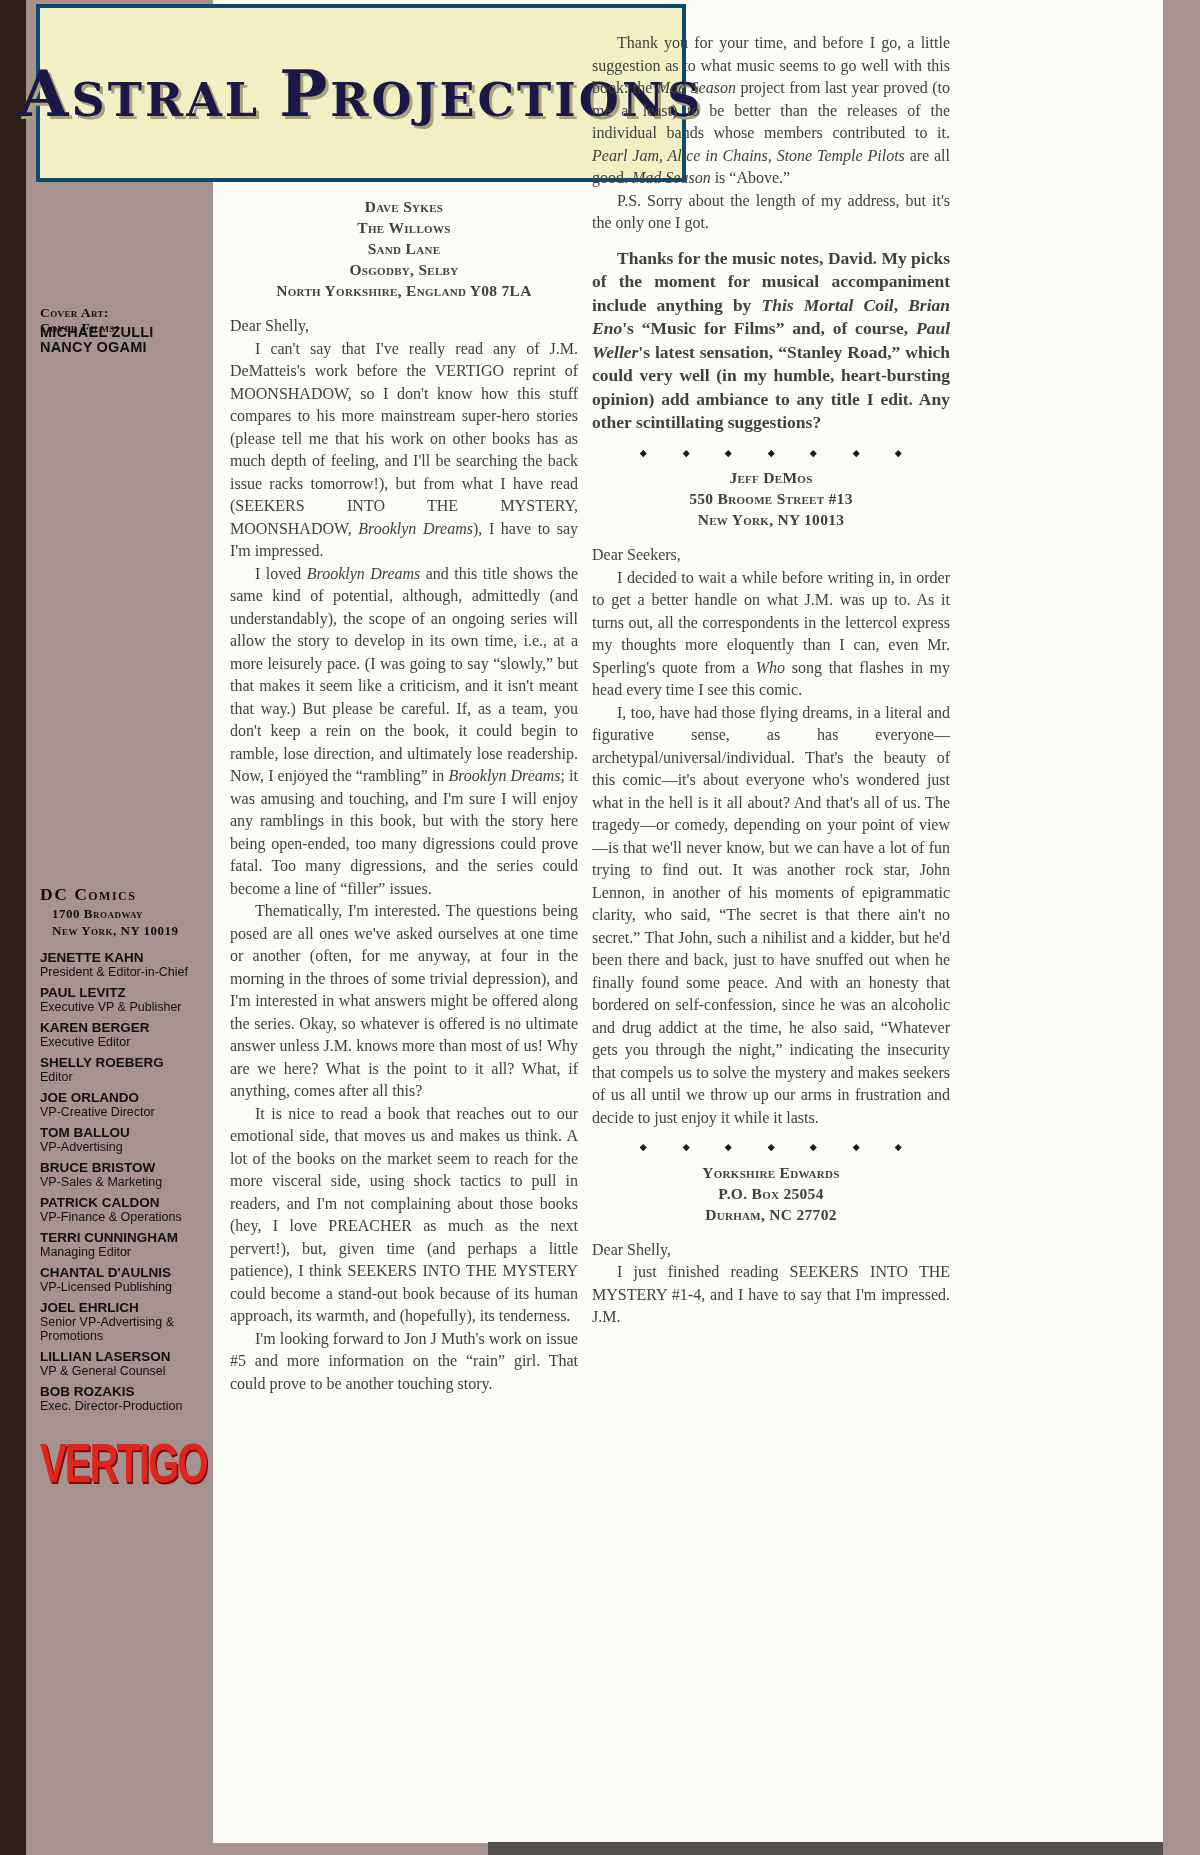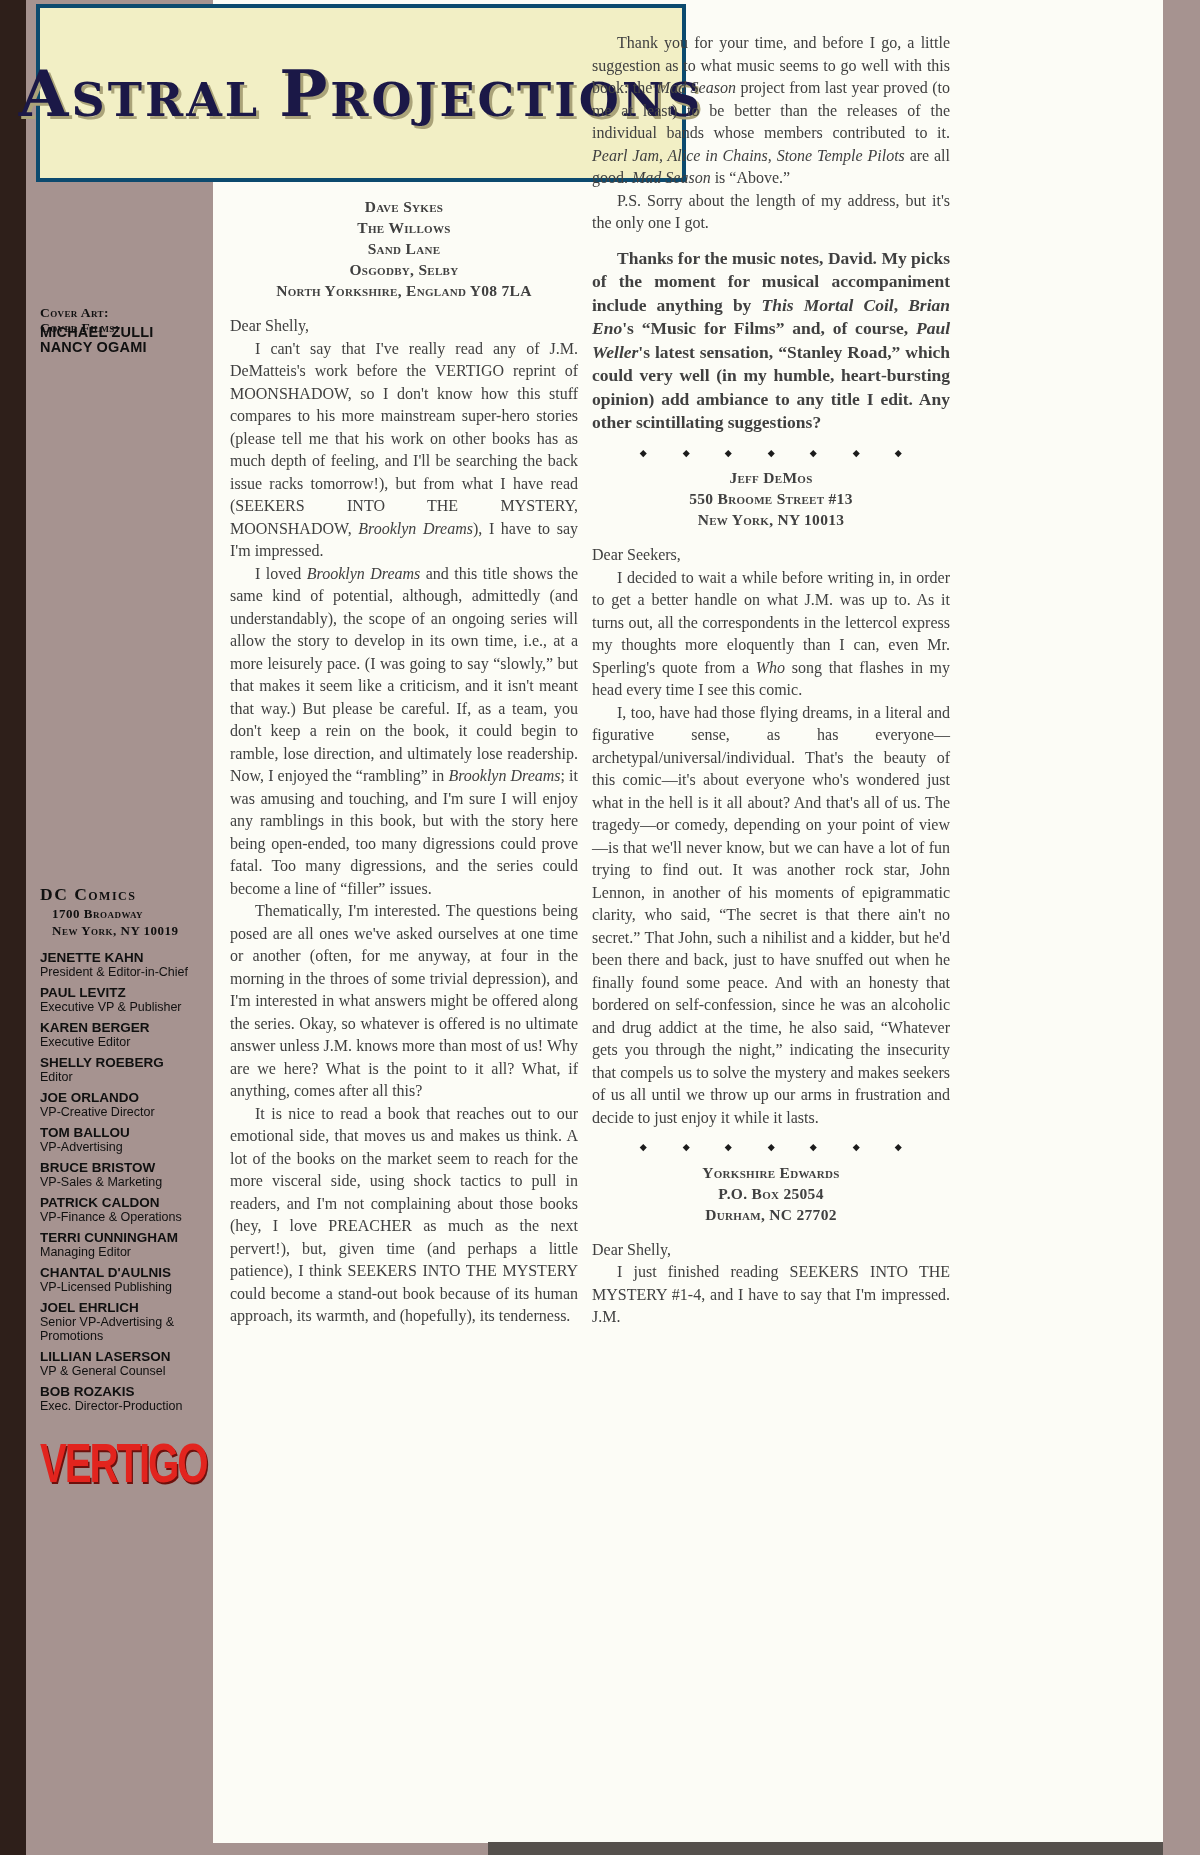--- a/index.html
+++ b/index.html
@@ -183,20 +183,21 @@
       <div>The Willows</div>
       <div>Sand Lane</div>
       <div>Osgodby, Selby</div>
       <div>North Yorkshire, England Y08 7LA</div>
     </div>
     <p class="salutation">Dear Shelly,</p>
     <p class="para"><span>I can't say that I've really read any of J.M. DeMatteis's work before the VERTIGO reprint of MOONSHADOW, so I don't know how this stuff compares to his more mainstream super-hero stories (please tell me that his work on other books has as much depth of feeling, and I'll be searching the back issue racks tomorrow!), but from what I have read (SEEKERS INTO THE MYSTERY, MOONSHADOW, </span><span style="font-style: italic;">Brooklyn Dreams</span><span>), I have to say I'm impressed.</span></p>
     <p class="para"><span>I loved </span><span style="font-style: italic;">Brooklyn Dreams</span><span> and this title shows the same kind of potential, although, admittedly (and understandably), the scope of an ongoing series will allow the story to develop in its own time, i.e., at a more leisurely pace. (I was going to say “slowly,” but that makes it seem like a criticism, and it isn't meant that way.) But please be careful. If, as a team, you don't keep a rein on the book, it could begin to ramble, lose direction, and ultimately lose readership. Now, I enjoyed the “rambling” in </span><span style="font-style: italic;">Brooklyn Dreams</span><span>; it was amusing and touching, and I'm sure I will enjoy any ramblings in this book, but with the story here being open-ended, too many digressions could prove fatal. Too many digressions, and the series could become a line of “filler” issues.</span></p>
     <p class="para">Thematically, I'm interested. The questions being posed are all ones we've asked ourselves at one time or another (often, for me anyway, at four in the morning in the throes of some trivial depression), and I'm interested in what answers might be offered along the series. Okay, so whatever is offered is no ultimate answer unless J.M. knows more than most of us! Why are we here? What is the point to it all? What, if anything, comes after all this?</p>
     <p class="para">It is nice to read a book that reaches out to our emotional side, that moves us and makes us think. A lot of the books on the market seem to reach for the more visceral side, using shock tactics to pull in readers, and I'm not complaining about those books (hey, I love PREACHER as much as the next pervert!), but, given time (and perhaps a little patience), I think SEEKERS INTO THE MYSTERY could become a stand-out book because of its human approach, its warmth, and (hopefully), its tenderness.</p>
+    <p class="para">I'm looking forward to Jon J Muth's work on issue #5 and more information on the “rain” girl. That could prove to be another touching story.</p>
   </div>
 
   <div class="col col-right">
     <p class="para"><span>Thank you for your time, and before I go, a little suggestion as to what music seems to go well with this book: the </span><span style="font-style: italic;">Mad Season</span><span> project from last year proved (to me at least) to be better than the releases of the individual bands whose members contributed to it. </span><span style="font-style: italic;">Pearl Jam, Alice in Chains, Stone Temple Pilots</span><span> are all good. </span><span style="font-style: italic;">Mad Season</span><span> is “Above.”</span></p>
     <p class="para">P.S. Sorry about the length of my address, but it's the only one I got.</p>
     <p class="para response"><span>Thanks for the music notes, David. My picks of the moment for musical accompaniment include anything by </span><span style="font-style: italic;">This Mortal Coil</span><span>, </span><span style="font-style: italic;">Brian Eno</span><span>'s “Music for Films” and, of course, </span><span style="font-style: italic;">Paul Weller</span><span>'s latest sensation, “Stanley Road,” which could very well (in my humble, heart-bursting opinion) add ambiance to any title I edit. Any other scintillating suggestions?</span></p>
 
     <div class="dots">
       <i></i>
         <i></i>

